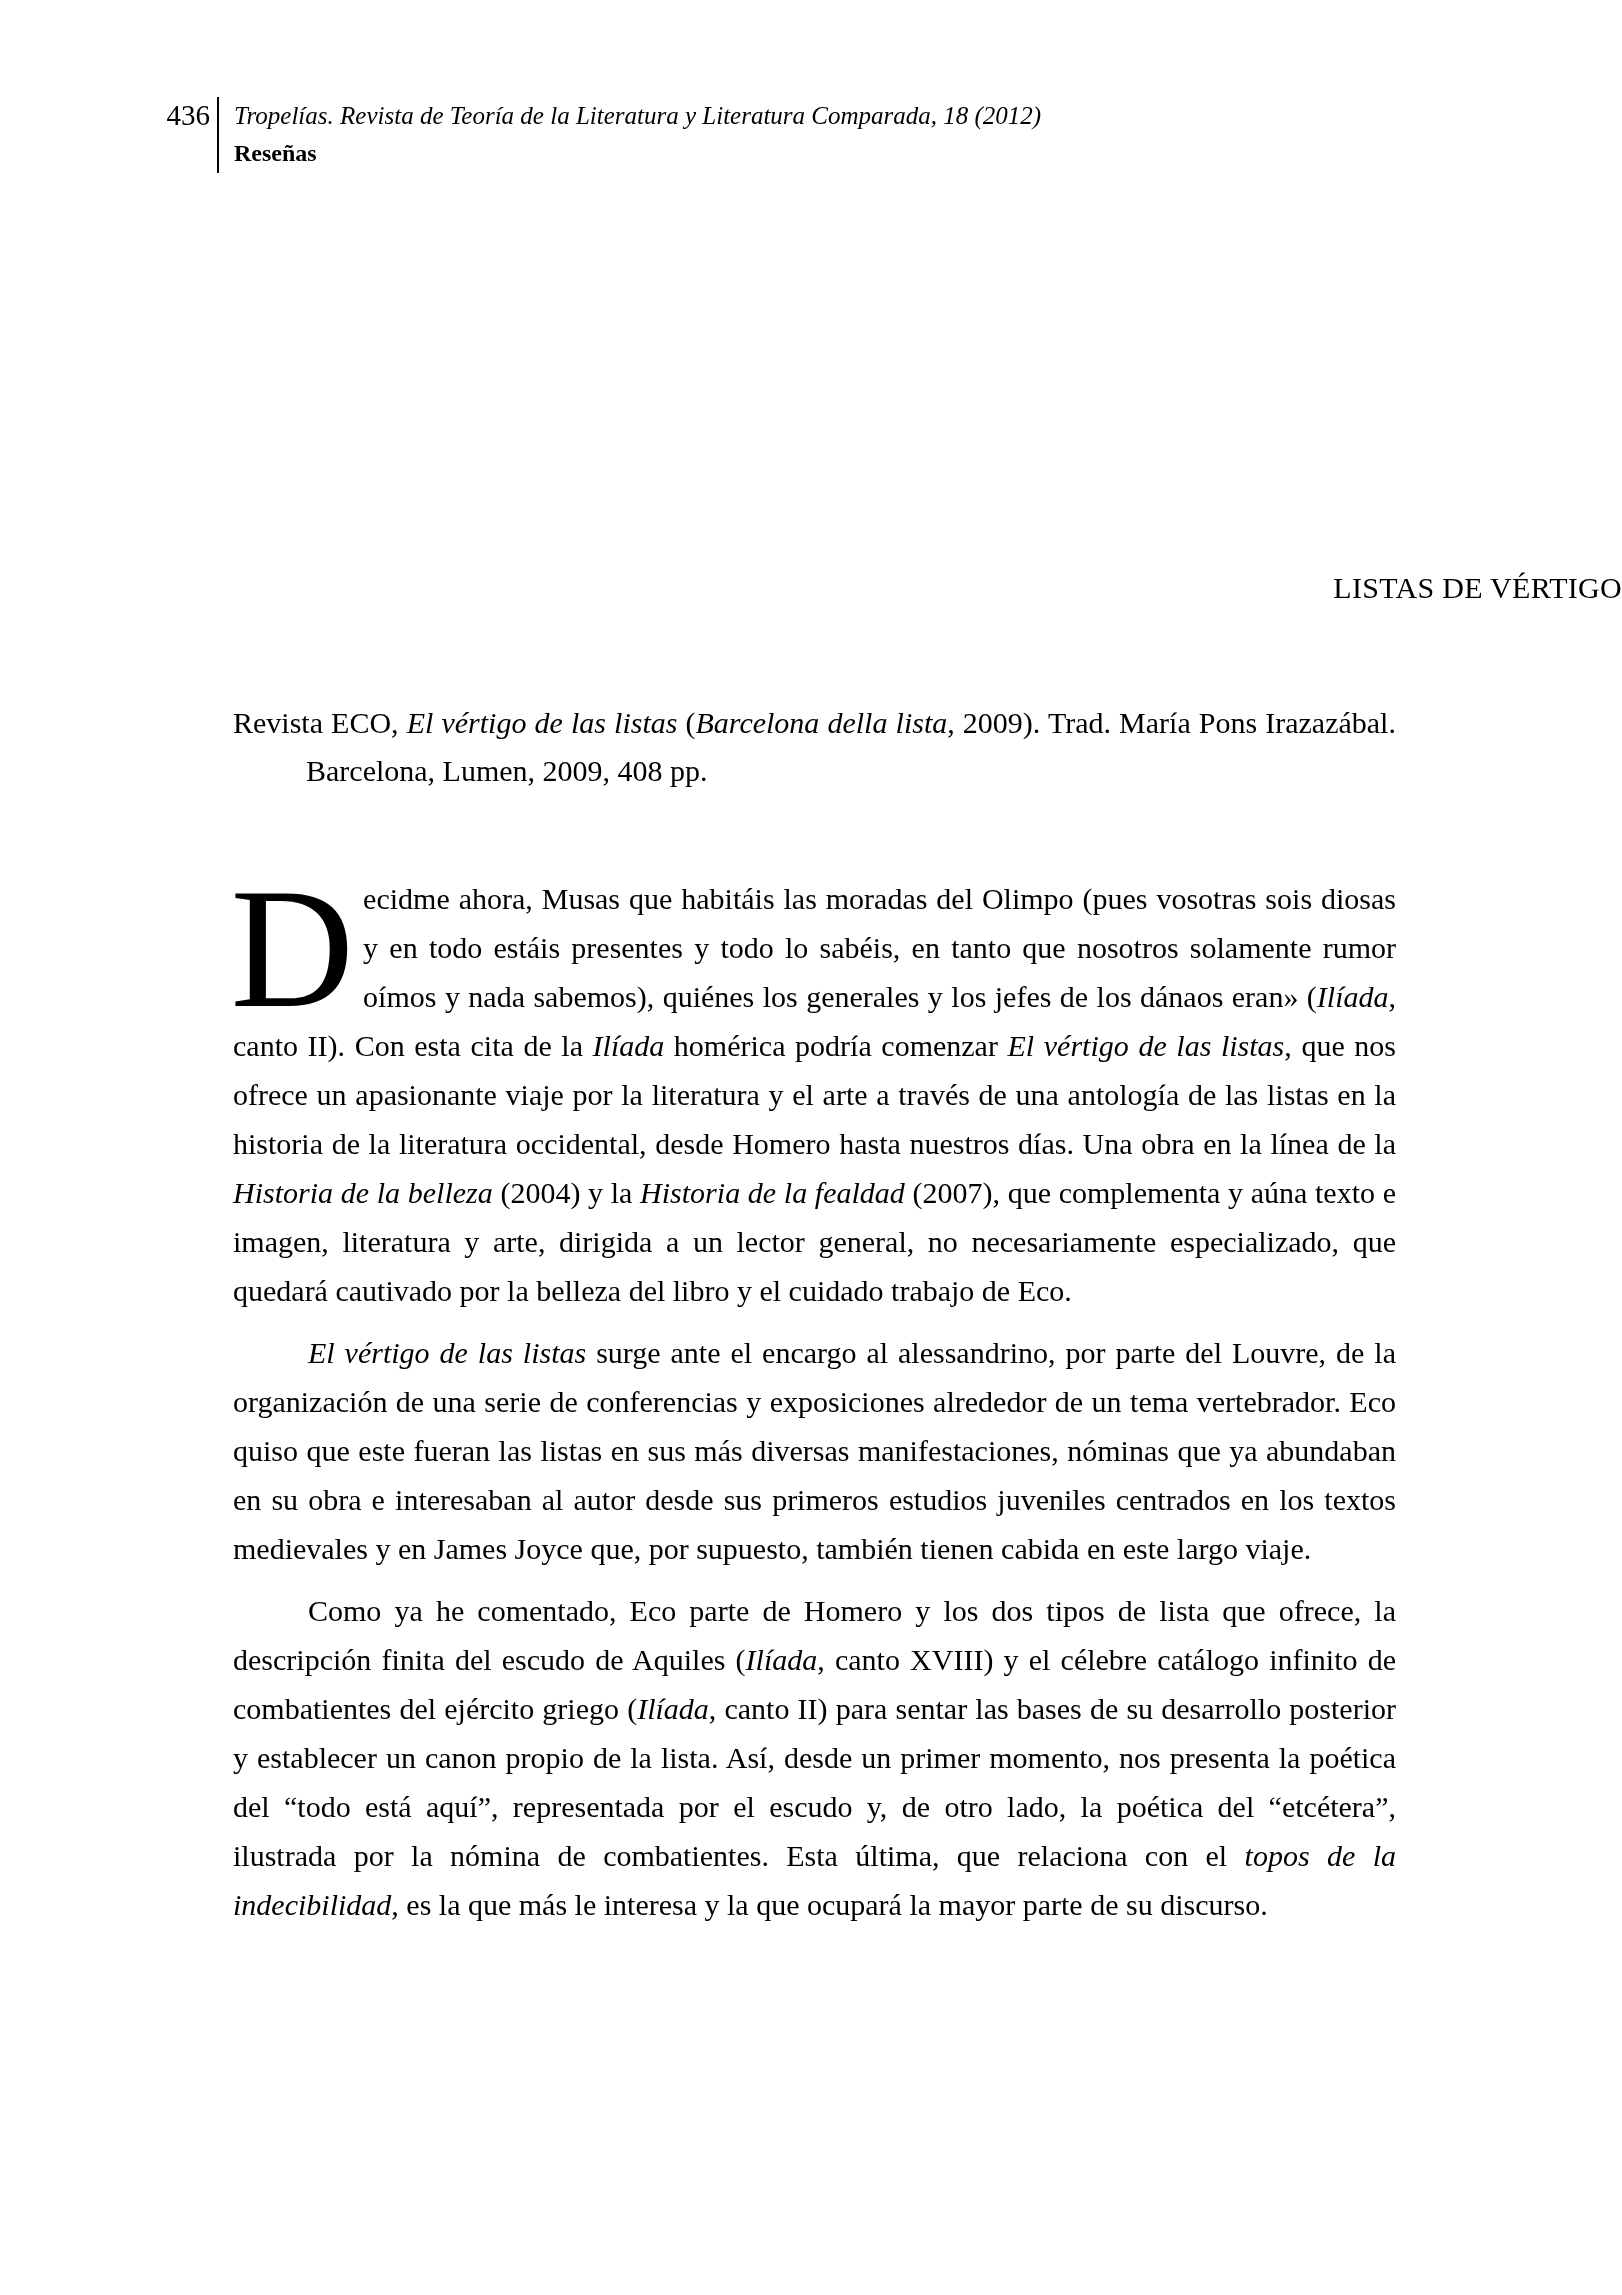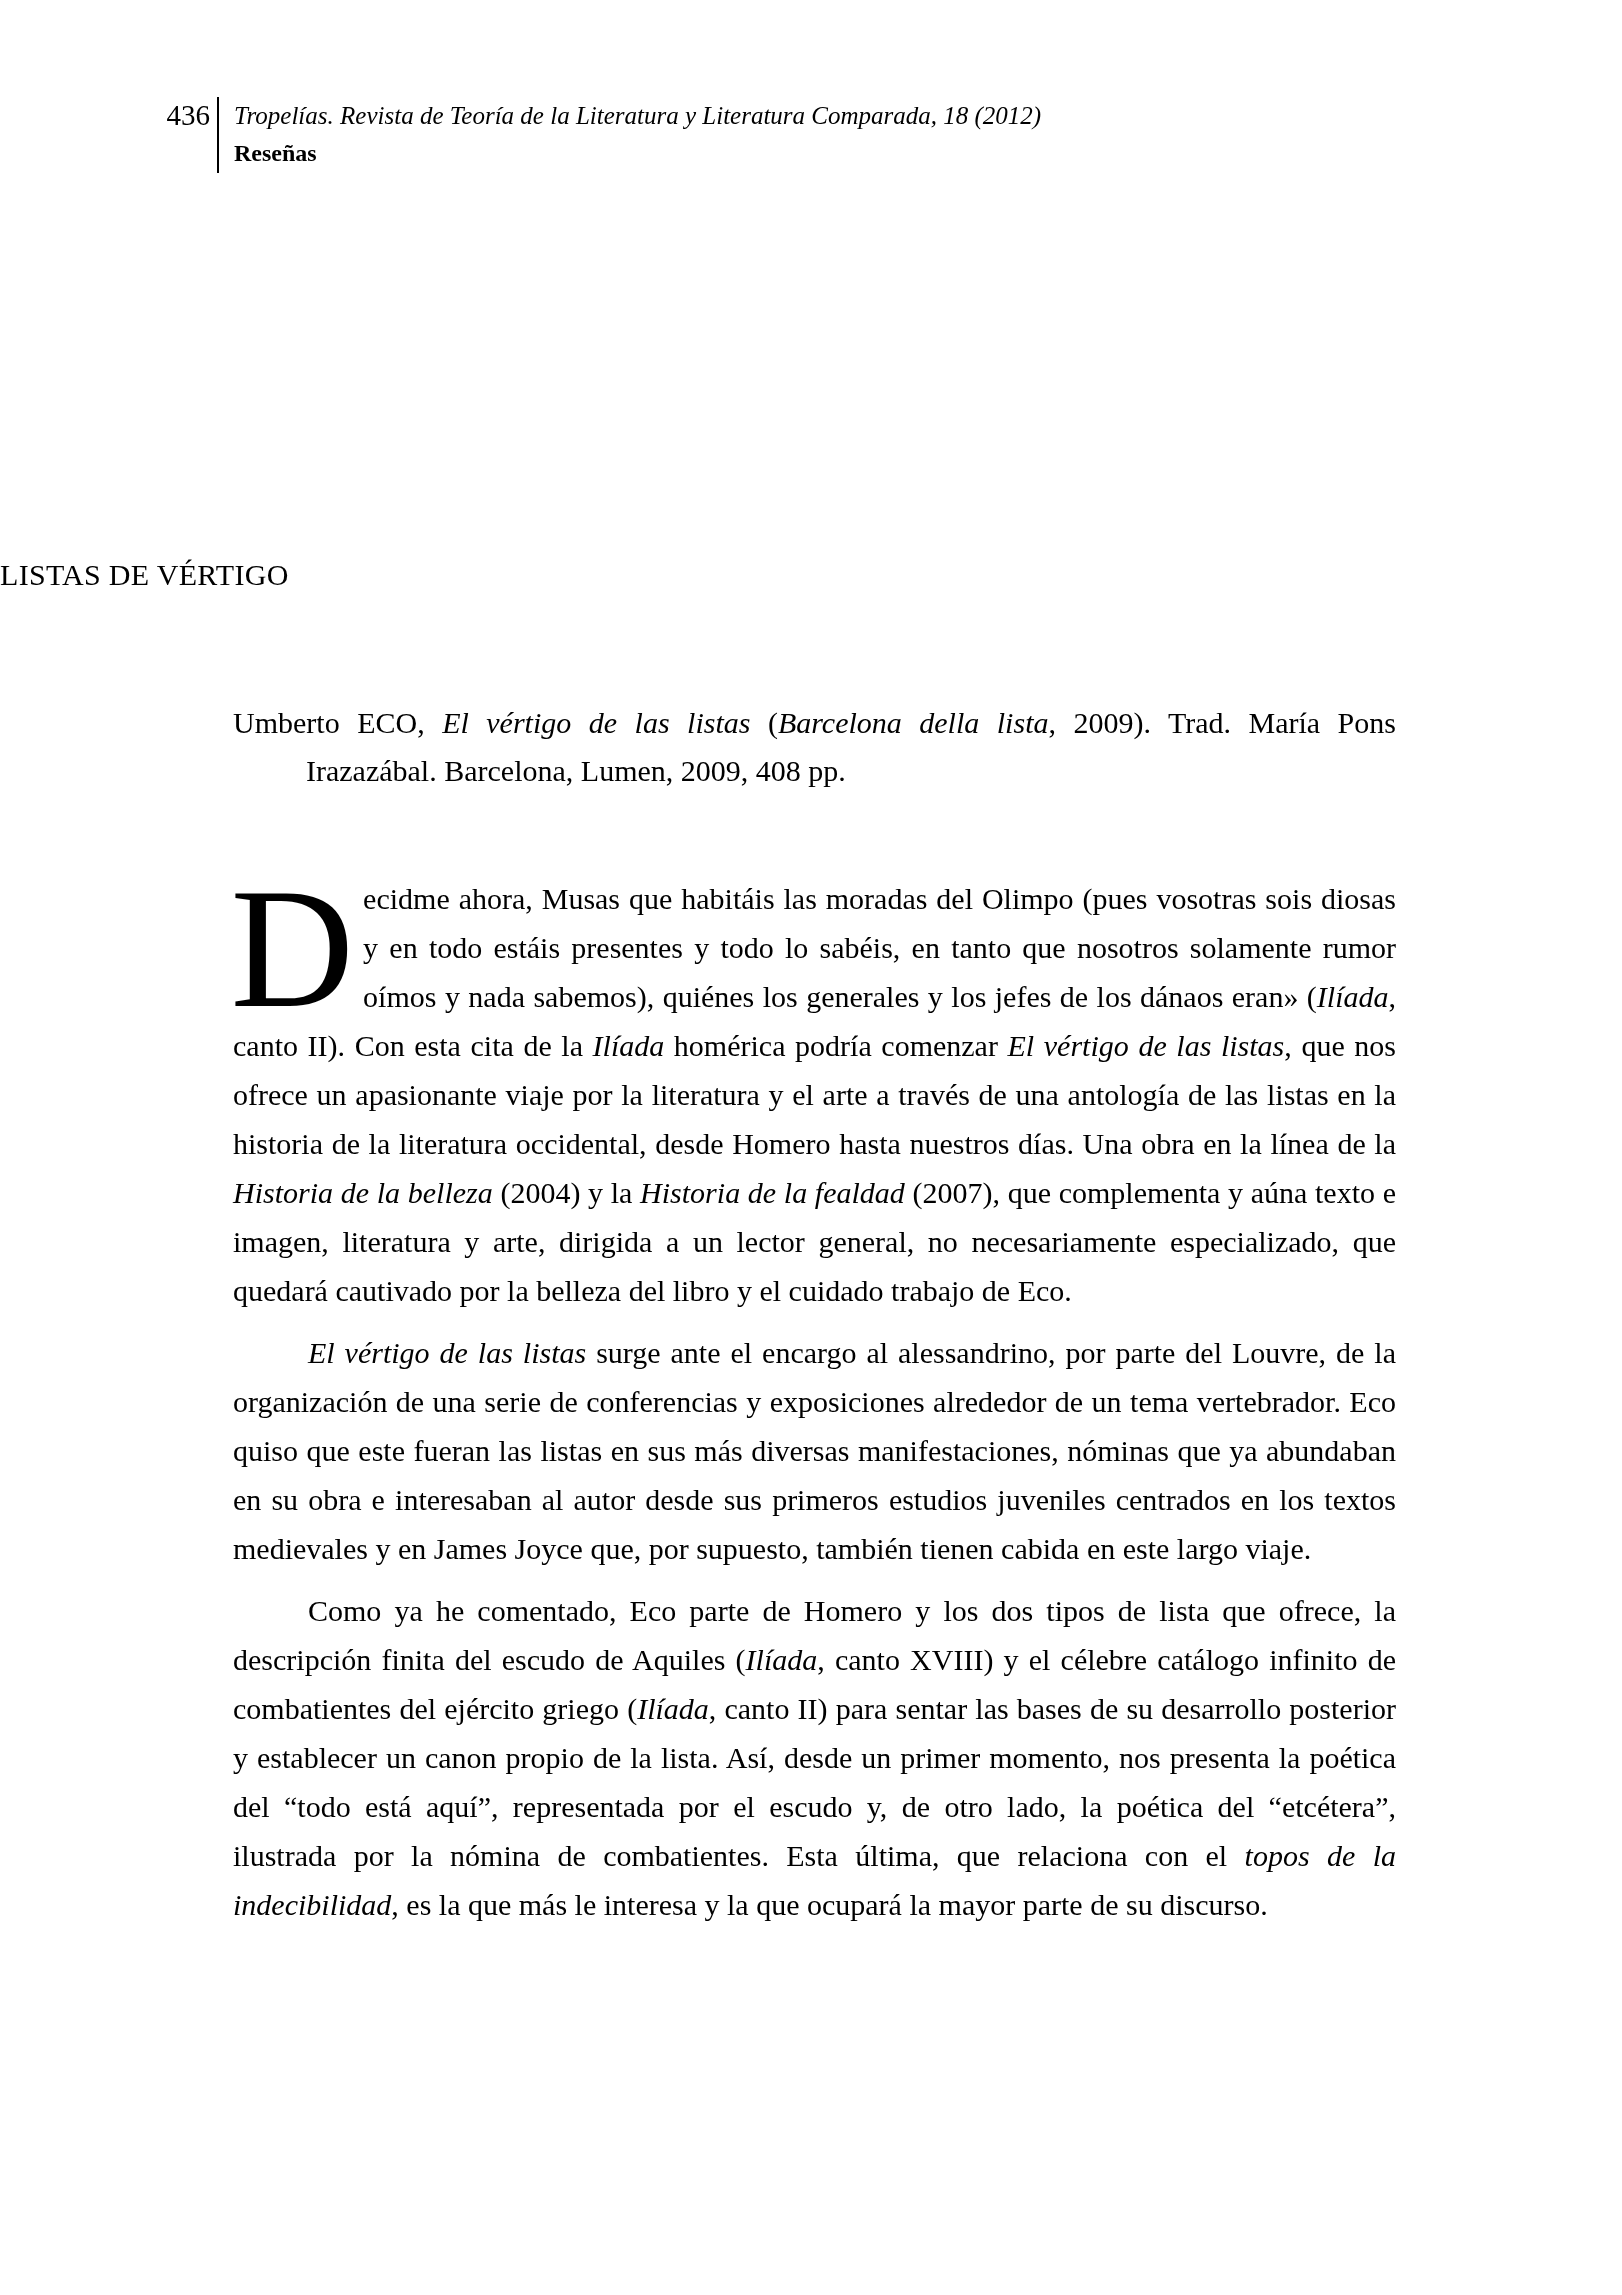--- a/index.html
+++ b/index.html
@@ -53,22 +53,22 @@
       top: 43px;
       font-size: 24px;
       line-height: 37px;
       font-weight: bold;
       white-space: nowrap;
     }
     .review-title {
       position: absolute;
       left: 0;
       width: 1622px;
-      top: 555px;
-      text-align: left;
+      top: 568px;
+      text-align: right;
       font-size: 30px;
       line-height: 39px;
       letter-spacing: 0.3px;
     }
     .citation {
       position: absolute;
       left: 233px;
       width: 1163px;
       top: 699px;
       font-size: 30px;
@@ -109,21 +109,21 @@
 
 <div class="page-header">
   <span class="page-number">436</span>
   <span class="header-rule"></span>
   <span class="journal-title">Tropelías. Revista de Teoría de la Literatura y Literatura Comparada, 18 (2012)</span>
   <span class="section-label">Reseñas</span>
 </div>
 
 <h1 class="review-title" style="font-weight:normal;margin:0;">LISTAS DE VÉRTIGO</h1>
 
-<div class="citation"><span>Umberto ECO,</span> <em>El vértigo de las listas</em><span> (</span><em>Barcelona della lista</em><span>, 2009). Trad. María Pons Irazazábal. Barcelona, Lumen, 2009, 408 pp.</span></div>
+<div class="citation"><span>Revista ECO,</span> <em>El vértigo de las listas</em><span> (</span><em>Barcelona della lista</em><span>, 2009). Trad. María Pons Irazazábal. Barcelona, Lumen, 2009, 408 pp.</span></div>
 
 <div class="body-text">
   <p><span class="drop-cap">D</span><span>ecidme ahora, Musas que habitáis las moradas del Olimpo (pues vosotras sois diosas y en todo estáis presentes y todo lo sabéis, en tanto que nosotros solamente rumor oímos y nada sabemos), quiénes los generales y los jefes de los dánaos eran» (</span><em>Ilíada</em><span>, canto II). Con esta cita de la </span><em>Ilíada</em><span> homérica podría comenzar </span><em>El vértigo de las listas</em><span>, que nos ofrece un apasionante viaje por la literatura y el arte a través de una antología de las listas en la historia de la literatura occidental, desde Homero hasta nuestros días. Una obra en la línea de la </span><em>Historia de la belleza</em><span> (2004) y la </span><em>Historia de la fealdad</em><span> (2007), que complementa y aúna texto e imagen, literatura y arte, dirigida a un lector general, no necesariamente especializado, que quedará cautivado por la belleza del libro y el cuidado trabajo de Eco.</span></p>
 
   <p class="indented"><em>El vértigo de las listas</em><span> surge ante el encargo al alessandrino, por parte del Louvre, de la organización de una serie de conferencias y exposiciones alrededor de un tema vertebrador. Eco quiso que este fueran las listas en sus más diversas manifestaciones, nóminas que ya abundaban en su obra e interesaban al autor desde sus primeros estudios juveniles centrados en los textos medievales y en James Joyce que, por supuesto, también tienen cabida en este largo viaje.</span></p>
 
   <p class="indented"><span>Como ya he comentado, Eco parte de Homero y los dos tipos de lista que ofrece, la descripción finita del escudo de Aquiles (</span><em>Ilíada</em><span>, canto XVIII) y el célebre catálogo infinito de combatientes del ejército griego (</span><em>Ilíada</em><span>, canto II) para sentar las bases de su desarrollo posterior y establecer un canon propio de la lista. Así, desde un primer momento, nos presenta la poética del “todo está aquí”, representada por el escudo y, de otro lado, la poética del “etcétera”, ilustrada por la nómina de combatientes. Esta última, que relaciona con el </span><em>topos de la indecibilidad</em><span>, es la que más le interesa y la que ocupará la mayor parte de su discurso.</span></p>
 </div>
 
 

